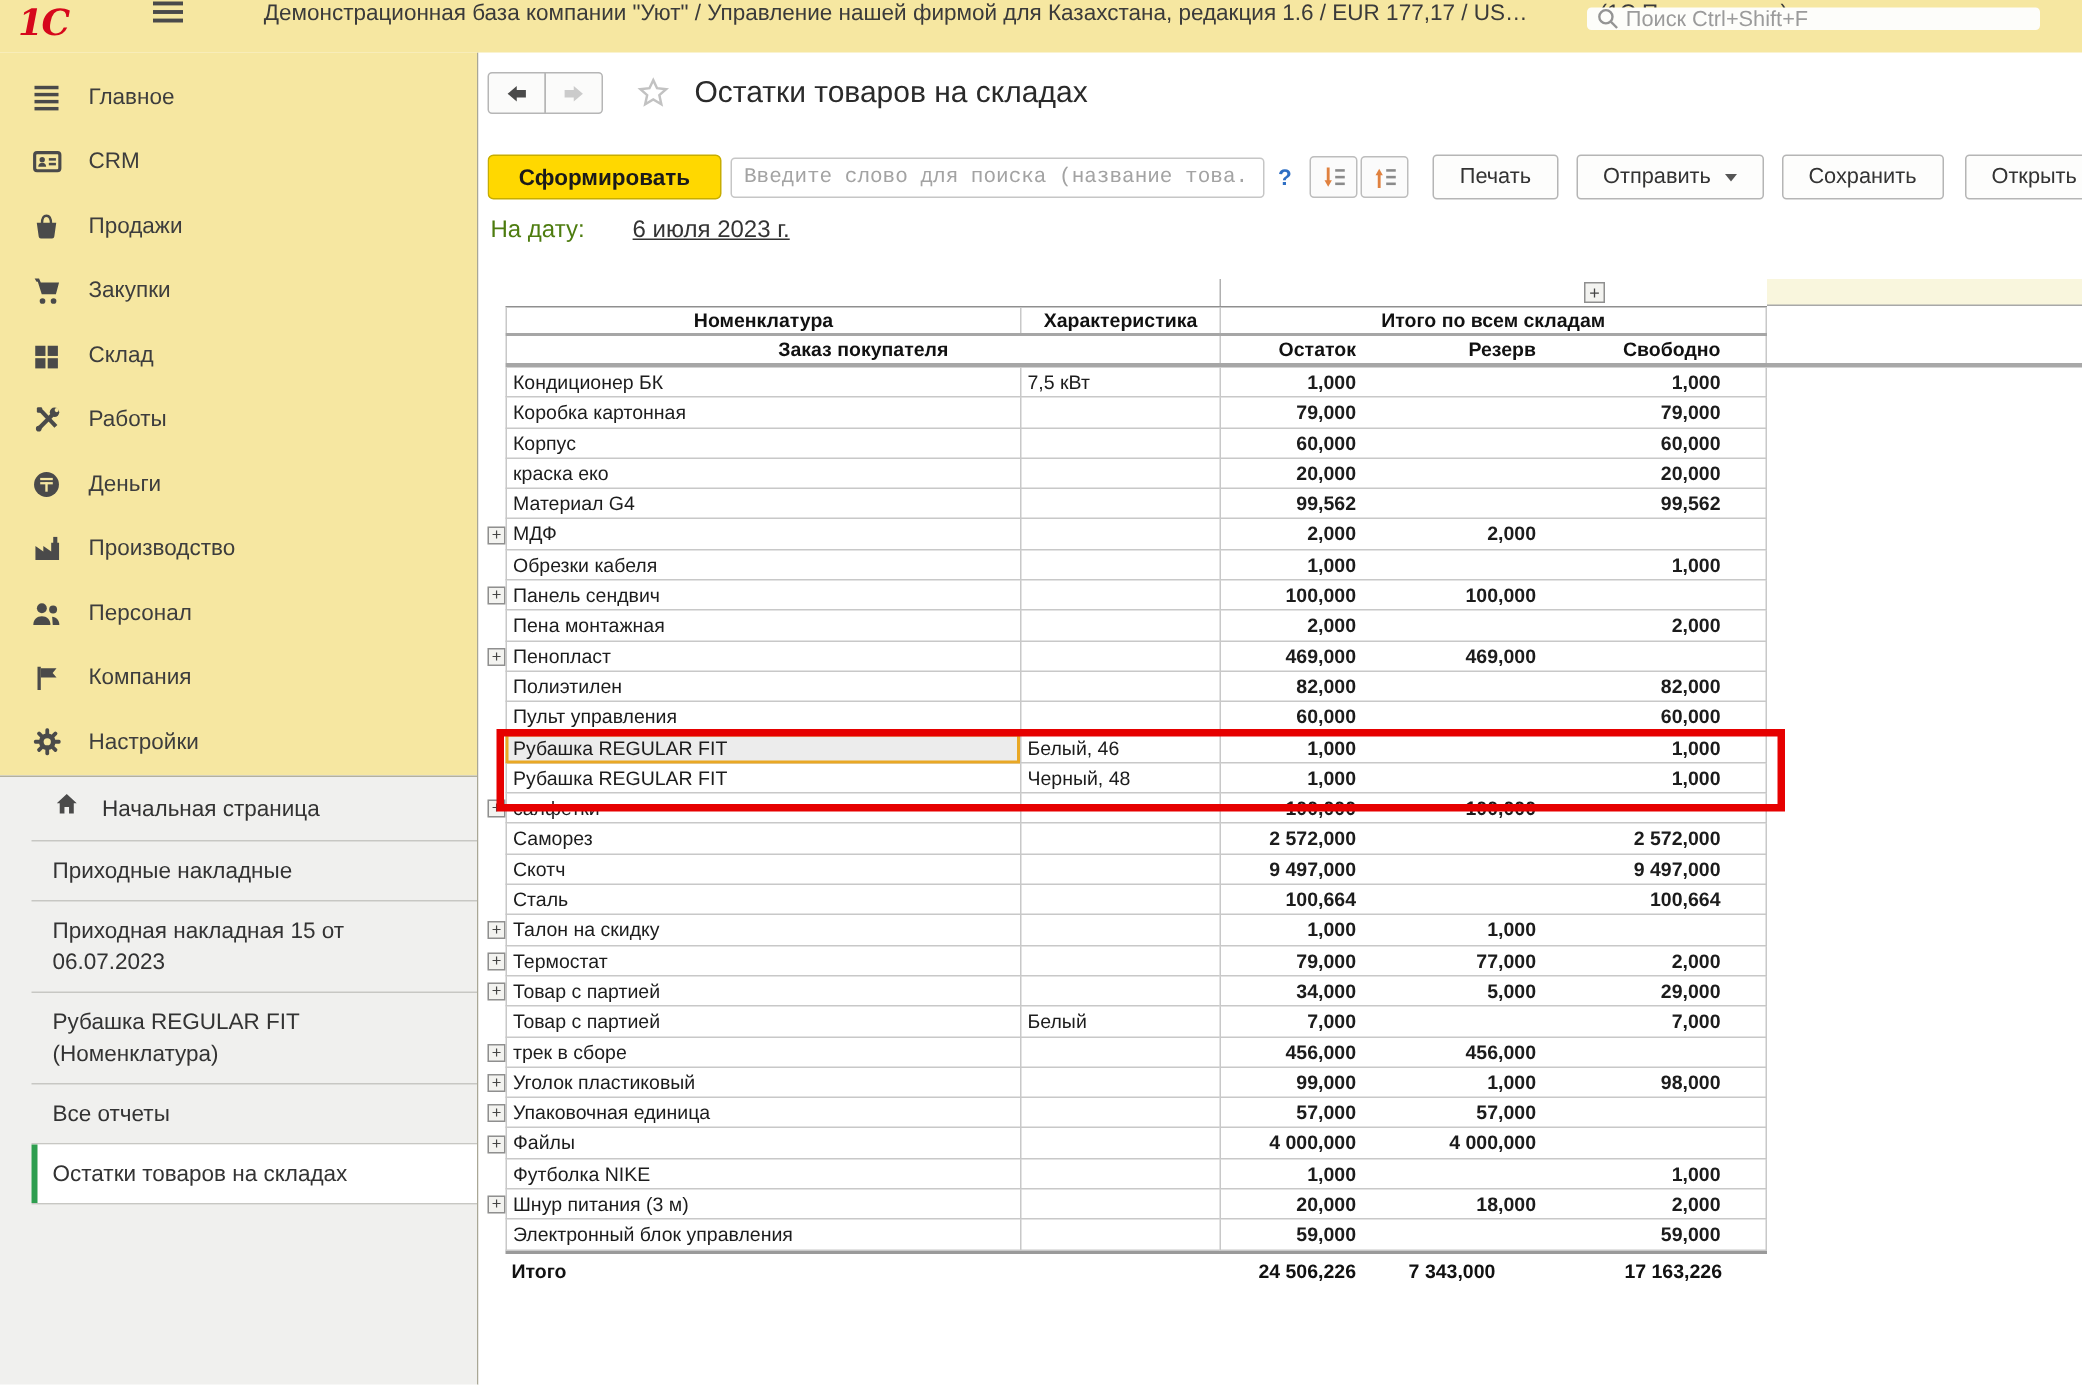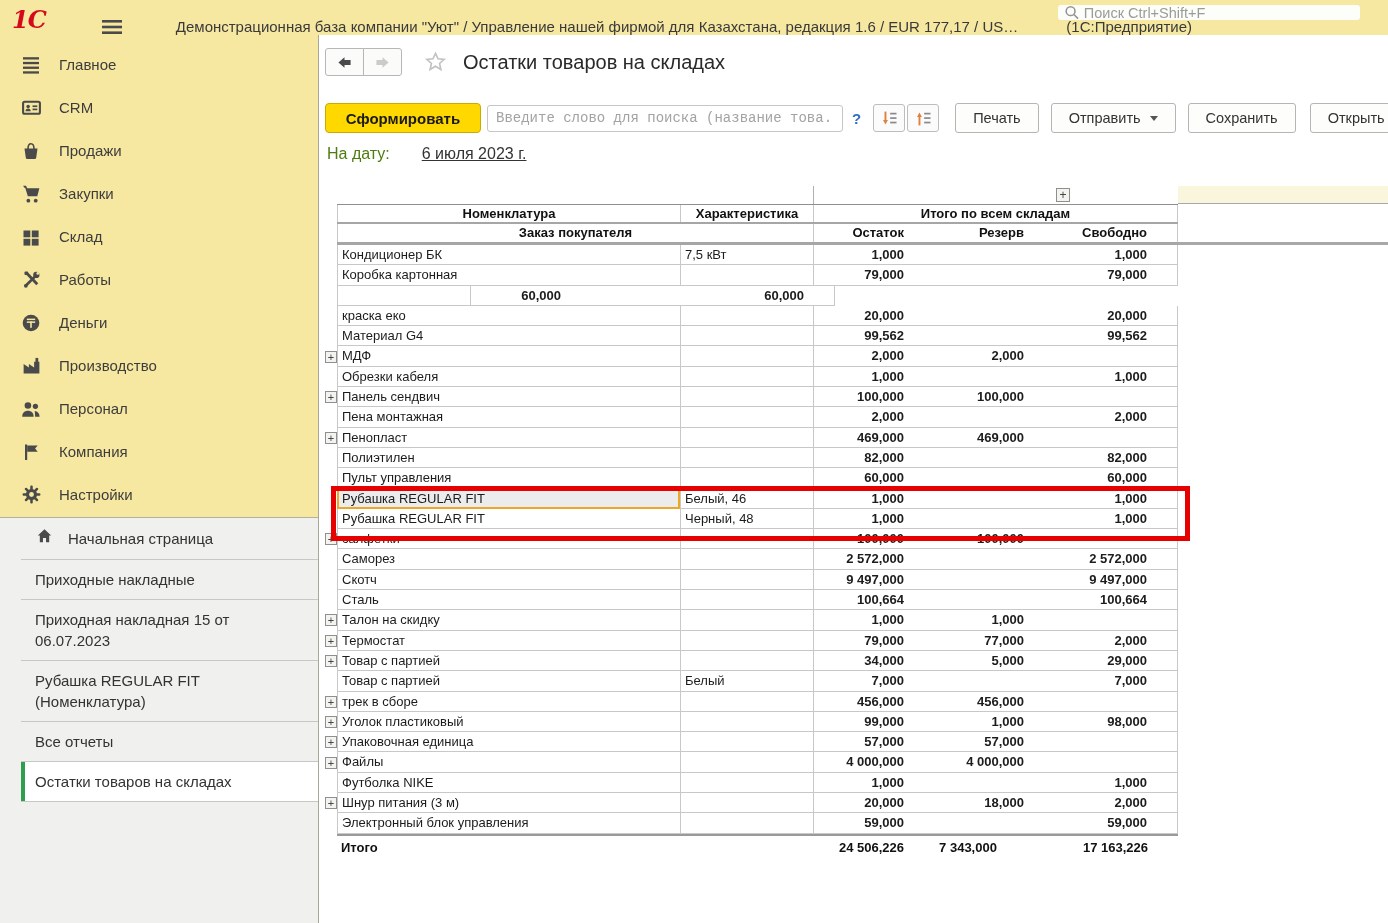--- a/index.html
+++ b/index.html
@@ -1,21 +1,21 @@
 <!DOCTYPE html>
 <html><head>
 <meta charset="utf-8">
 <style>
   * { margin:0; padding:0; box-sizing:border-box; }
   html,body { width:1388px; height:923px; overflow:hidden; background:#fff;
     font-family:"Liberation Sans", sans-serif; }
 
   
   .topbar { position:absolute; top:0; left:0; width:1388px; height:35px;
-    background:#f6e7a1; display:flex; align-items:flex-end; z-index:20;gap:32px; }
+    background:#f6e7a1; display:flex; align-items:flex-start; z-index:20;gap:32px; }
   .logo { font-family:"DejaVu Serif", serif; font-style:italic; font-weight:bold;
     font-size:24px; color:#d6081c; margin-left:12px; letter-spacing:-1px; line-height:30px; }
   .tb-burger { margin-left:24px; display:flex; align-items:center; cursor:pointer; }
   .tb-title { margin-left:22px; font-size:15px; color:#3a3a3a; white-space:nowrap; }
   .tb-app { margin-left:16px; font-size:15px; color:#3a3a3a; }
   .tb-search { position:absolute; right:28px; top:5px; width:302px; height:15px;
     background:#fdfdfa; border-radius:3px; display:flex; align-items:center; padding:0 6px; }
   .tb-search input { border:none; outline:none; background:transparent; width:100%;
     font-size:14.5px; color:#333; margin-left:4px; font-family:"Liberation Sans",sans-serif; }
   .tb-search input::placeholder { color:#9b9b9b; }
@@ -416,20 +416,21 @@
             <div class="cell c-char"></div>
             <div class="cell num c-bal">79,000</div>
             <div class="cell num c-res"></div>
             <div class="cell num c-free">79,000</div>
           </div>
 
           <div class="trow">
             <div class="gut">
               <span class="expander" style="visibility: hidden;"></span>
             </div>
+            <div class="cell c-name">Корпус</div>
             <div class="cell c-char"></div>
             <div class="cell num c-bal">60,000</div>
             <div class="cell num c-res"></div>
             <div class="cell num c-free">60,000</div>
           </div>
 
           <div class="trow">
             <div class="gut">
               <span class="expander" style="visibility: hidden;"></span>
             </div>

